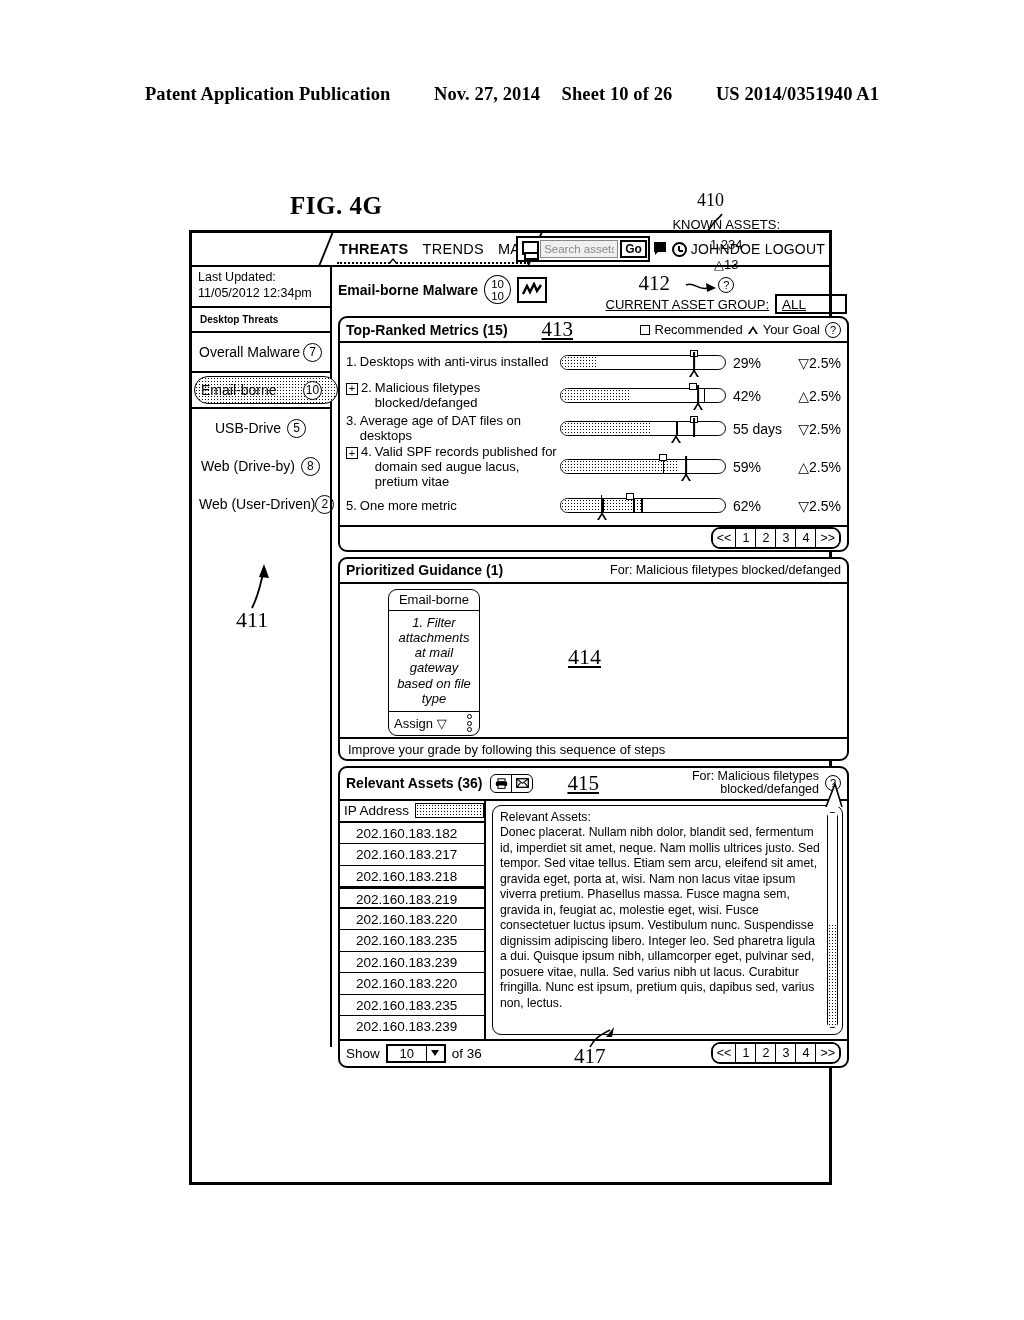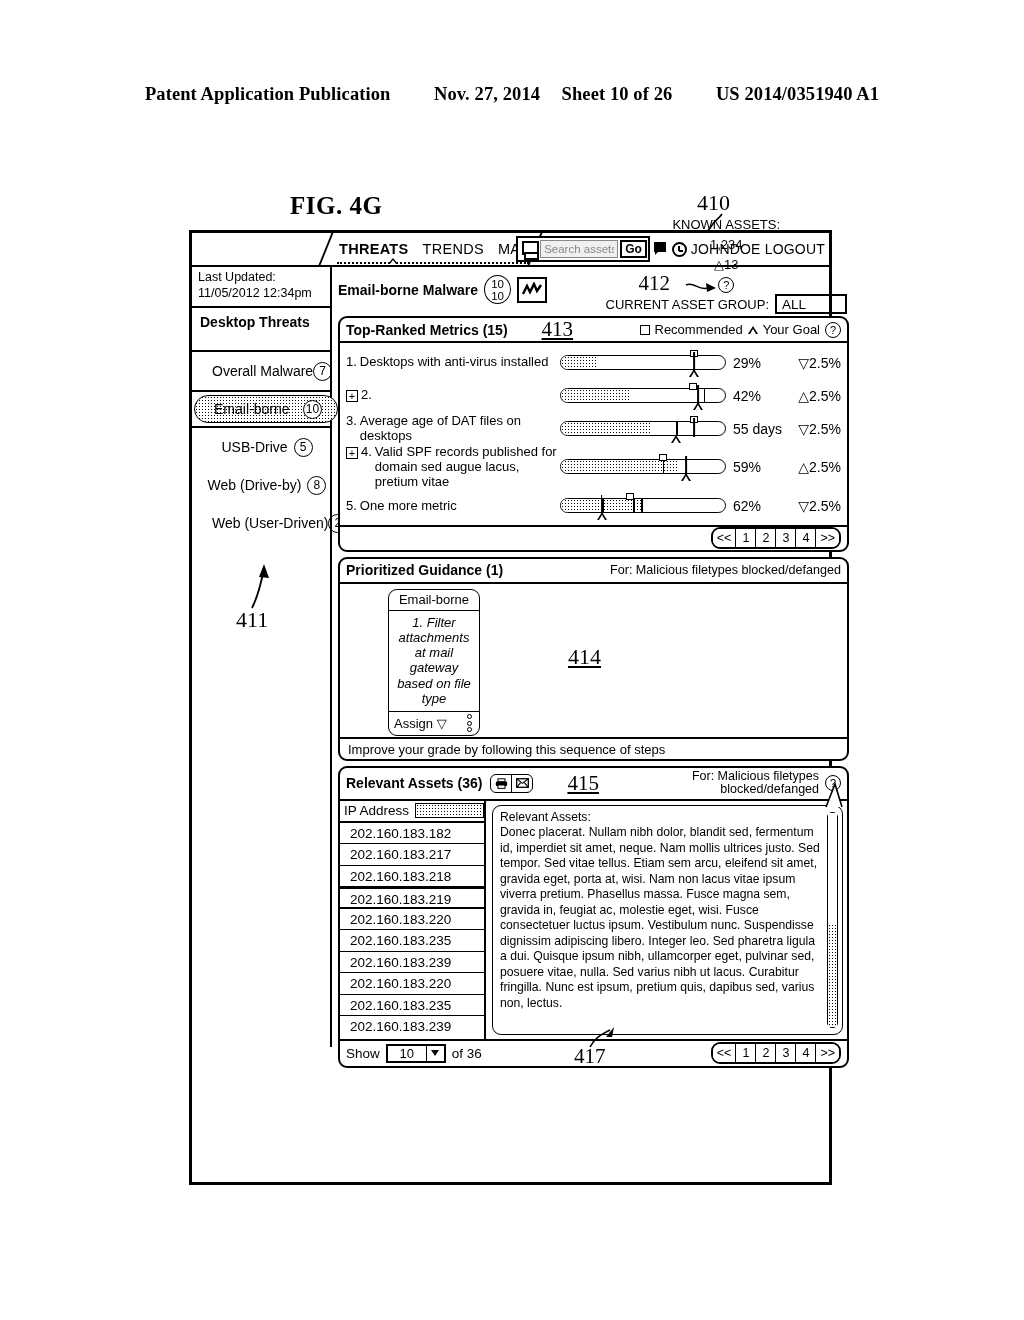--- a/index.html
+++ b/index.html
@@ -42,21 +42,21 @@
     font-family: "Liberation Serif", serif;
     font-weight: bold;
     font-size: 25px;
     letter-spacing: 0.5px;
   }
   .ref-410 {
     position: absolute;
     left: 697px;
     top: 190px;
     font-family: "Liberation Serif", serif;
-    font-size: 22px;
+    font-size: 18px;
   }
   .lead-410 {
     position: absolute;
     left: 688px;
     top: 212px;
     width: 40px;
     height: 28px;
   }
 
   
@@ -229,29 +229,29 @@
     padding: 3px 5px 3px 6px;
     font-size: 12.5px;
     line-height: 1.25;
     border-bottom: 2px solid #000;
     height: 41px;
     box-sizing: border-box;
     font-family: "Liberation Sans", sans-serif;
   }
   .sb-title {
     font-weight: bold;
-    font-size: 14px;
-    padding: 6px 0 20px 8px;
+    font-size: 10px;
+    padding: 6px 0 6px 8px;
     border-bottom: 2px solid #000;
   }
   .sb-item {
     display: flex;
     align-items: center;
     justify-content: space-between;
-    padding: 0 8px 0 20px;
+    padding: 0 8px 0 7px;
     height: 38px;
     font-size: 14px;
     position: relative;
     box-sizing: border-box;
   }
   .sb-item .lbl { white-space: nowrap; }
   .badge {
     width: 19px; height: 19px;
     border: 1.6px solid #000;
     border-radius: 50%;
@@ -359,20 +359,21 @@
     border-radius: 50%;
     font-size: 11px;
     display:flex;align-items:center;justify-content:center;
     box-sizing:border-box;
     flex: 0 0 auto;
   }
   .asset-group-row {
     display:flex;align-items:center;justify-content:flex-end;gap:6px;
     white-space:nowrap;
     margin-top: 1px;
+    text-decoration: underline;
   }
   .asset-group-value {
     border: 2px solid #000;
     min-width: 72px;
     height: 20px;
     line-height: 17px;
     padding: 0 5px;
     font-size: 13.5px;
     box-sizing: border-box;
     text-align: left;
@@ -681,21 +682,21 @@
     height: 13px;
     background-color:#fff;
     background-image: radial-gradient(#000 0.55px, transparent 0.6px);
     background-size: 3px 3px;
     border: 1px solid #000;
   }
   .ip-row {
     font-size: 13.5px;
     height: 21.5px;
     line-height: 21.5px;
-    padding-left: 10px;
+    padding-left: 16px;
     border-bottom: 1.2px solid #000;
     box-sizing:border-box;
     cursor: pointer;
   }
   .ip-row.sel { border-top: 2px solid #000; border-bottom: 2px solid #000; }
   .ip-row:last-child { border-bottom: none; }
 
   .detail-box {
     flex: 1;
     margin: 4px 4px 4px 6px;
@@ -949,20 +950,21 @@
               <div class="marker-tri" style="left:81%"></div>
             </div>
             <div class="metric-value">29%</div>
             <div class="metric-delta">▽2.5%</div>
           </div>
 
           <div class="metric-row">
             <div class="metric-label">
               <span class="plus-box">+</span>
               <span>2.</span>
+              <span>Malicious filetypes blocked/defanged</span>
             </div>
             <div class="bar-wrap">
               <div class="bar">
                 <div class="bar-fill" style="width:42%"></div>
                 <div class="bar-seg" style="left:87%"></div>
               </div>
               <div class="marker-sq" style="left:80%"></div>
               <div class="marker-line" style="left:83%"></div>
               <div class="marker-tri" style="left:83%"></div>
             </div>

